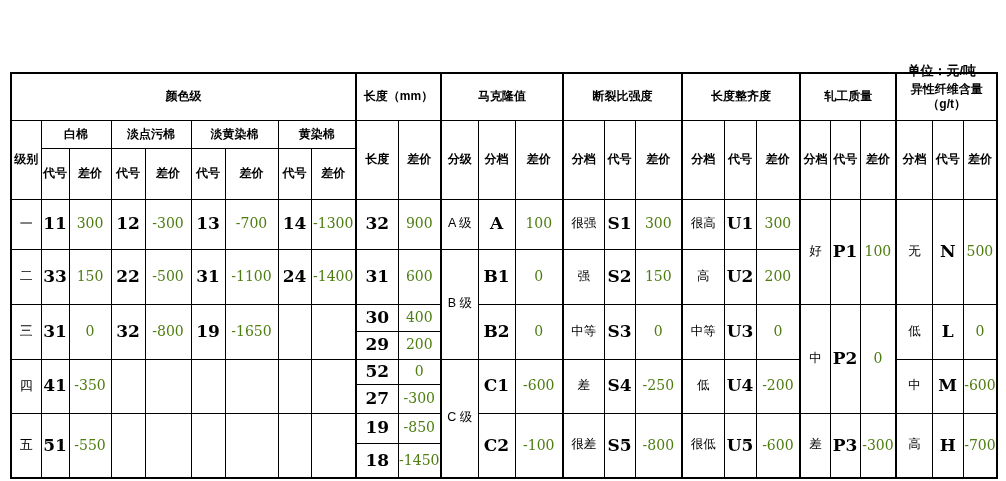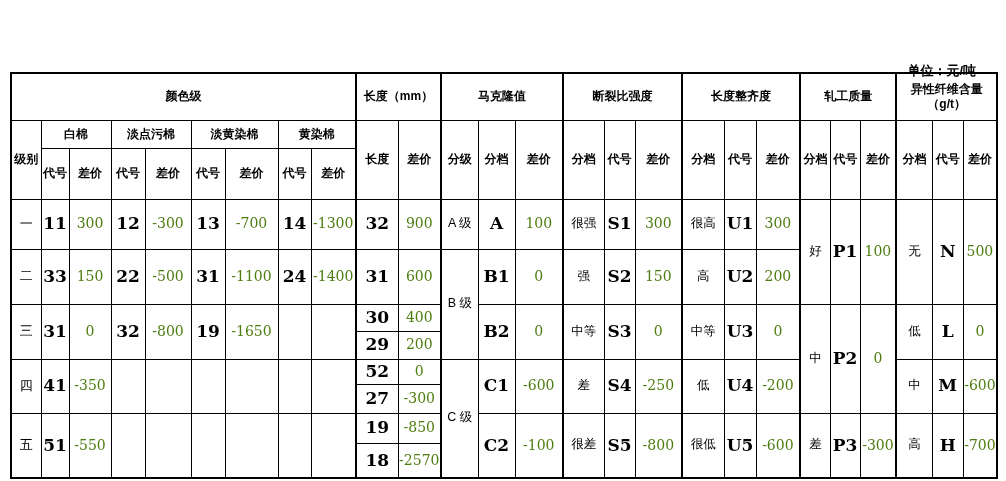--- a/index.html
+++ b/index.html
@@ -232,17 +232,17 @@
           <td rowspan="2" class="diff">-600</td>
           <td rowspan="2" class="cat gl">差</td>
           <td rowspan="2" class="code">P3</td>
           <td rowspan="2" class="diff">-300</td>
           <td rowspan="2" class="cat gl">高</td>
           <td rowspan="2" class="code">H</td>
           <td rowspan="2" class="diff">-700</td>
         </tr>
         <tr style="height: 35px;">
           <td class="code gl">18</td>
-          <td class="diff">-2570</td>
+          <td class="diff">-1450</td>
         </tr>
       </tbody>
   </table>
 </div>
 
 </body></html>

